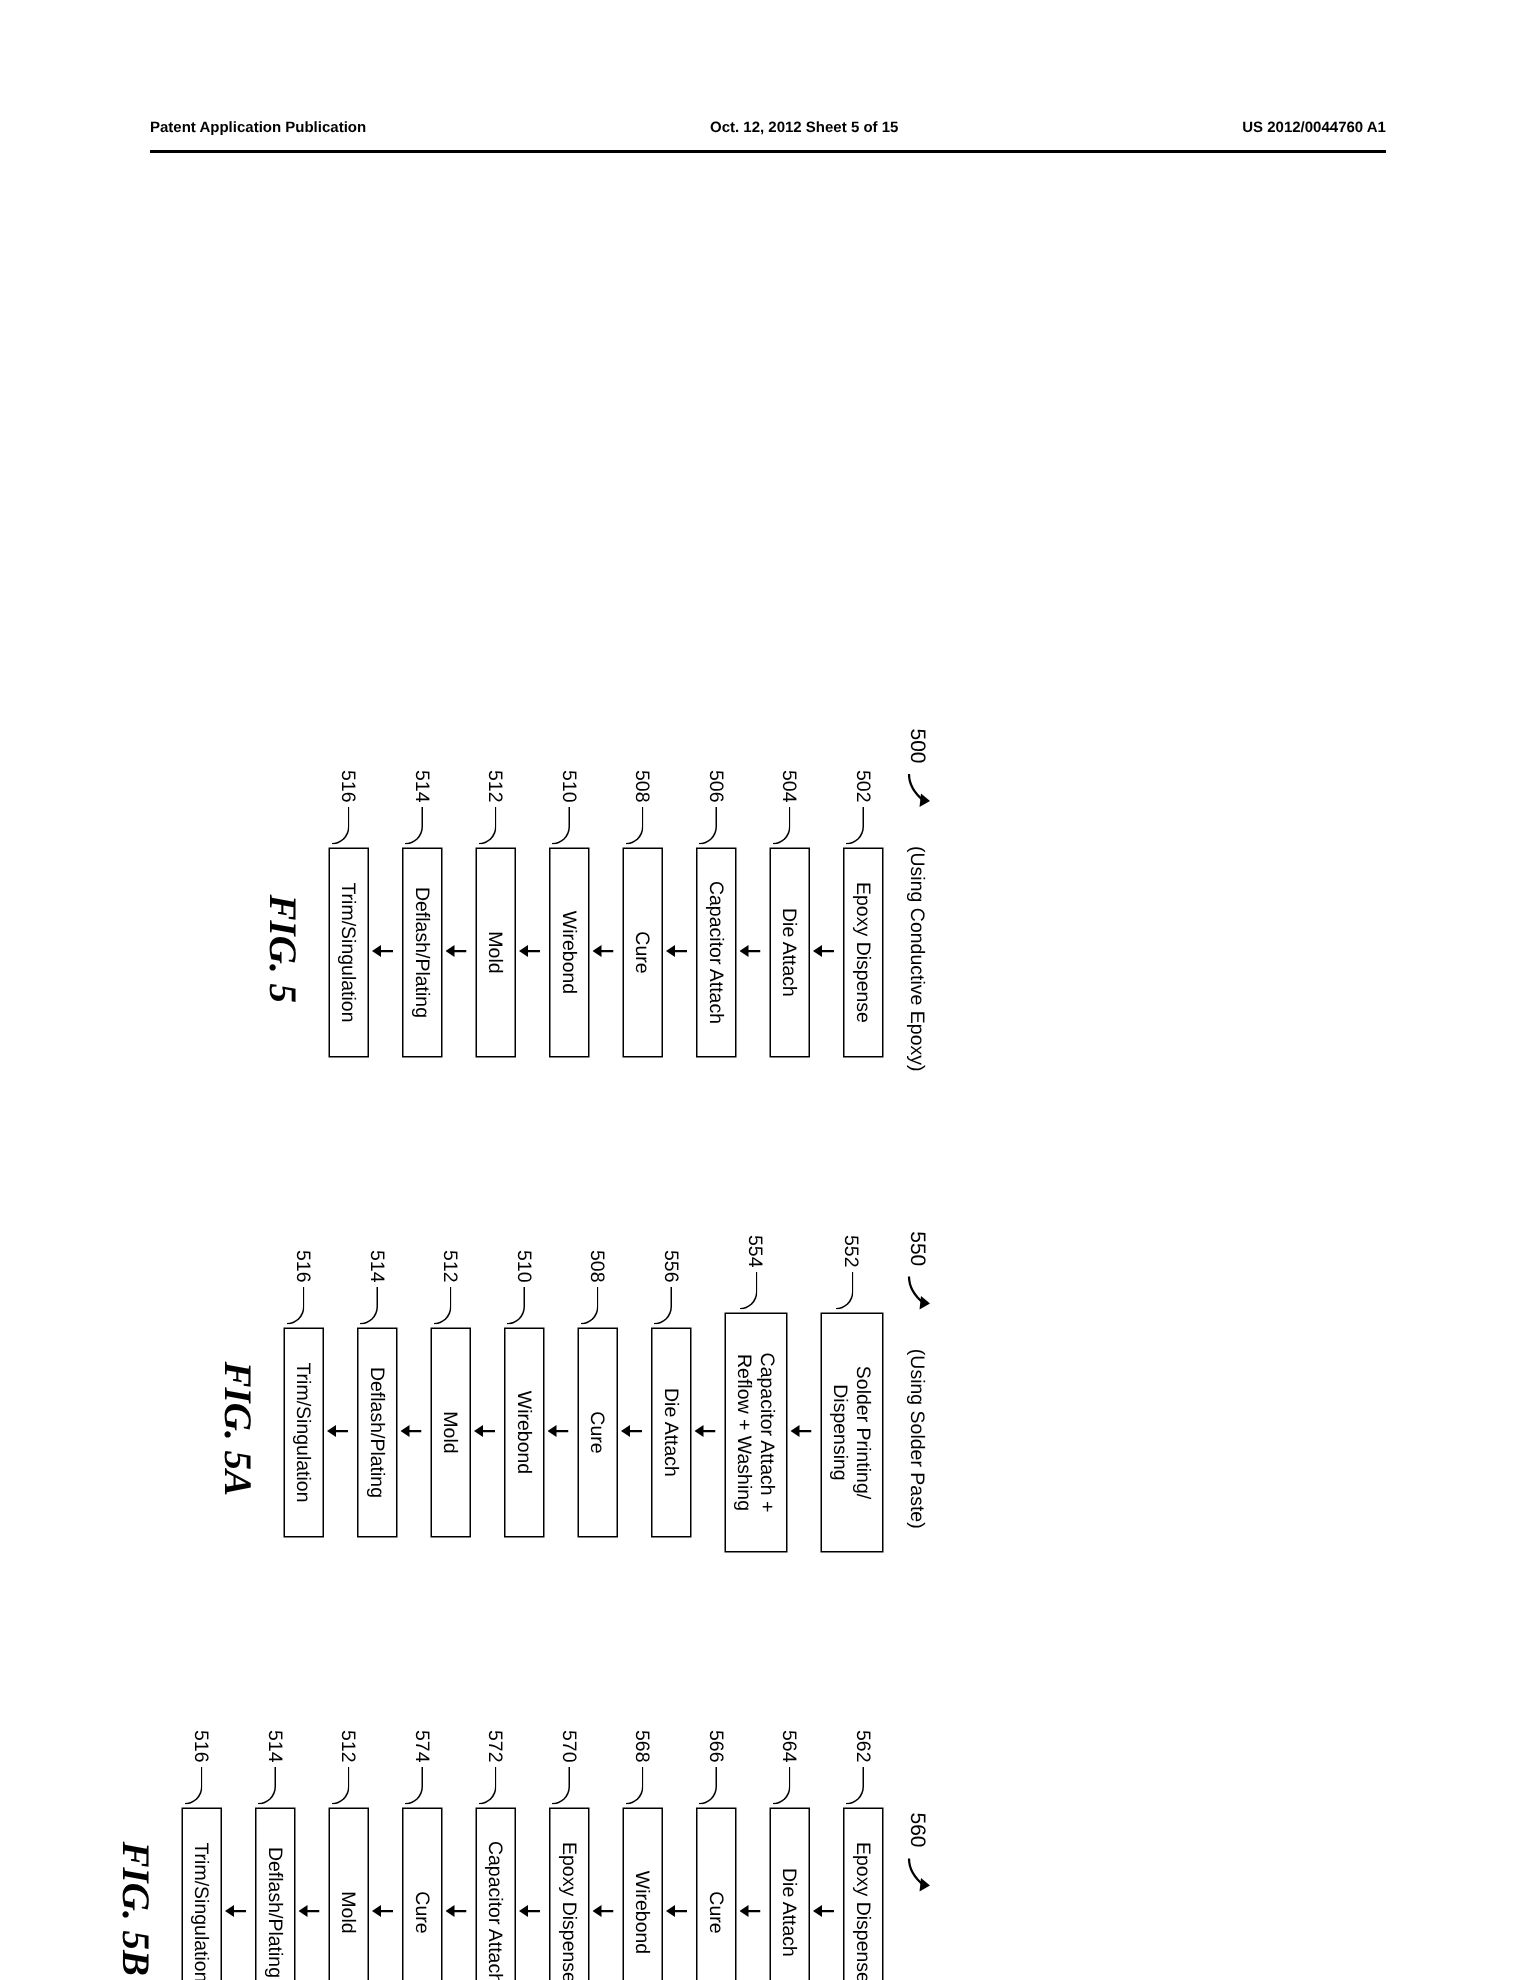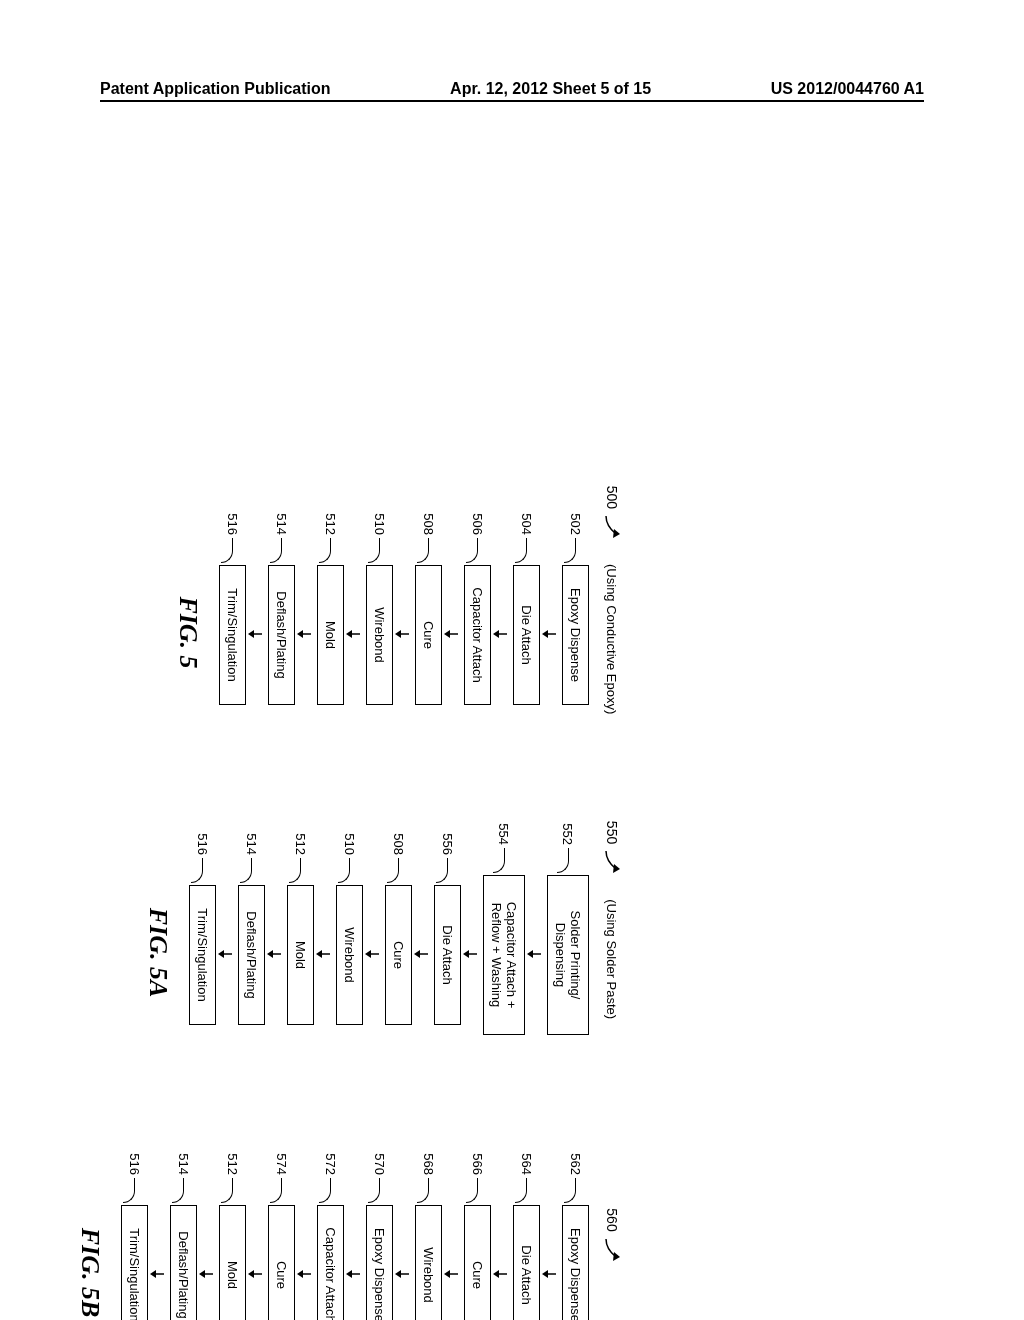--- a/index.html
+++ b/index.html
@@ -10,21 +10,21 @@
       font-family: Arial, sans-serif;
       position: relative;
     }
     .header {
       position: absolute;
       top: 80px;
       left: 100px;
       right: 100px;
       display: flex;
       justify-content: space-between;
-      font-size: 16px;
+      font-size: 10px;
       font-weight: bold;
     }
     .header-divider {
       position: absolute;
       top: 100px;
       left: 100px;
       right: 100px;
       border-top: 2px solid black;
     }
     .content {
@@ -110,21 +110,21 @@
     .curved-arrow-svg {
       width: 35px;
       height: 18px;
     }
   </style>
 </head>
 <body>
 
 <div class="header">
   <span>Patent Application Publication</span>
-  <span>Apr. 12, 2012  Sheet 5 of 15</span>
+  <span>Oct. 12, 2012  Sheet 5 of 15</span>
   <span>US 2012/0044760 A1</span>
 </div>
 <div class="header-divider"></div>
 
 <div class="content">
   <div class="content-inner" id="flowcharts-container">
   <div class="flowchart">
         <div class="flow-header">
           <span class="flow-ref">500</span>
           <svg class="curved-arrow-svg">

